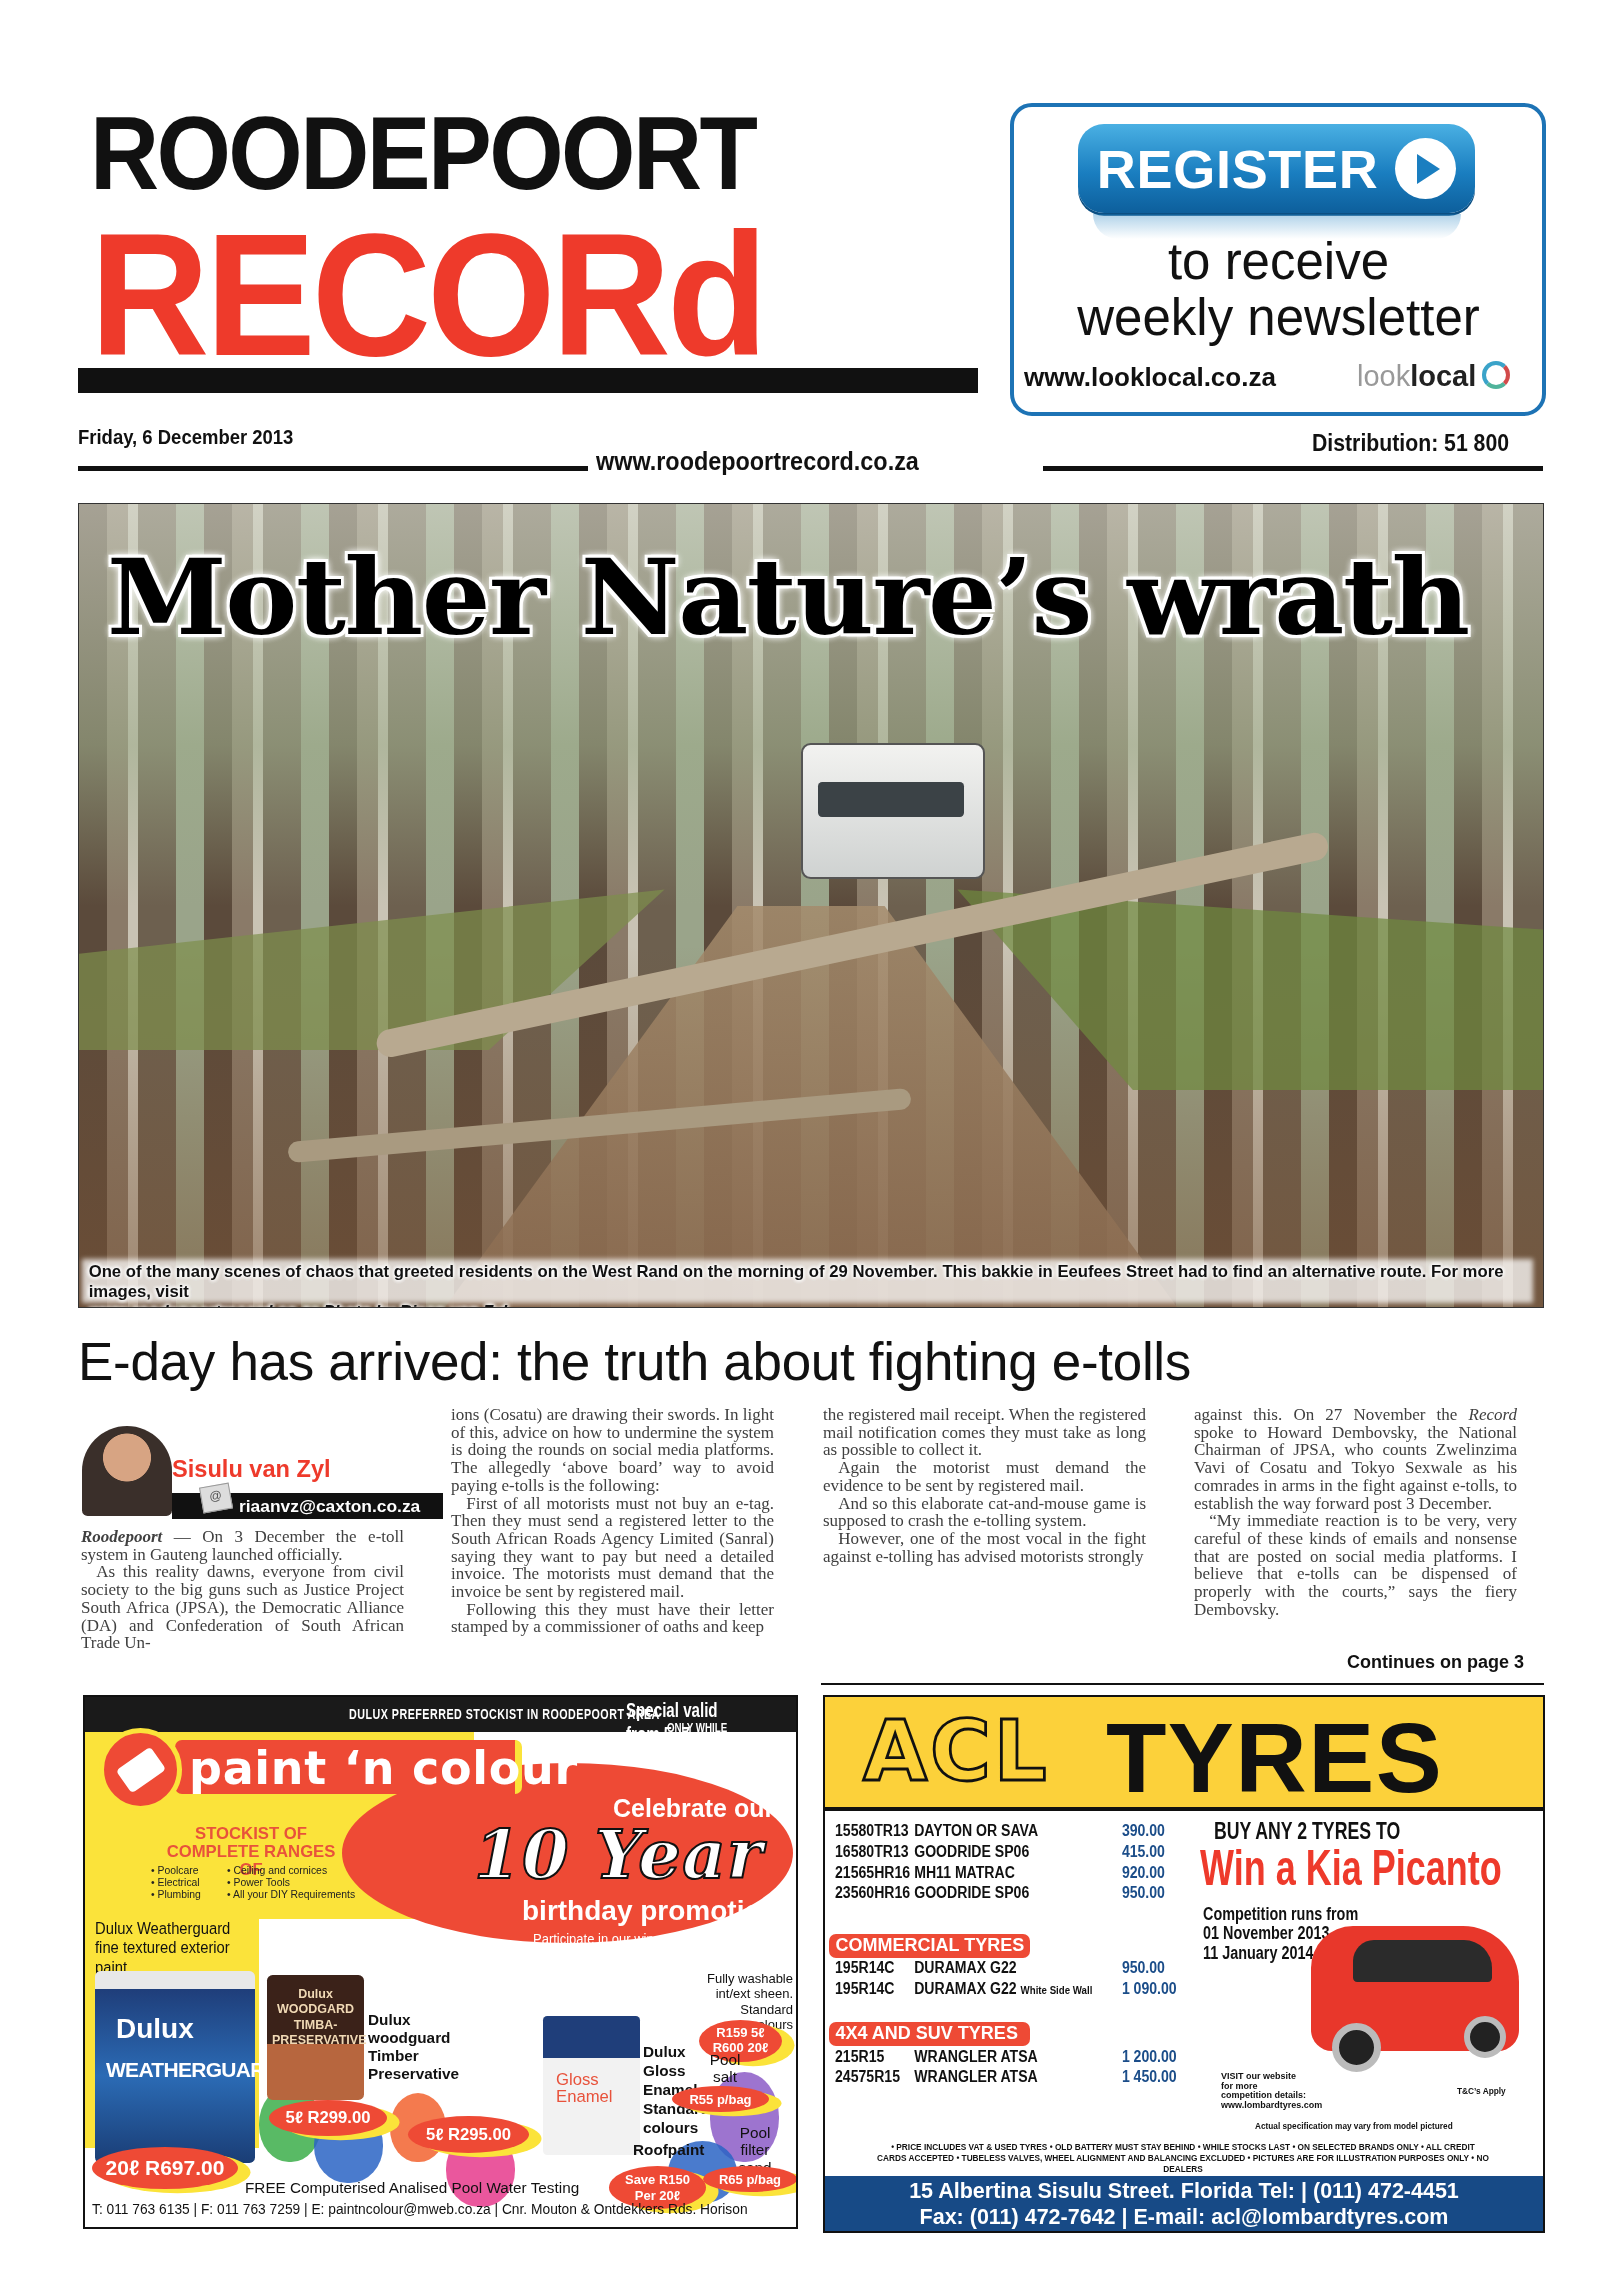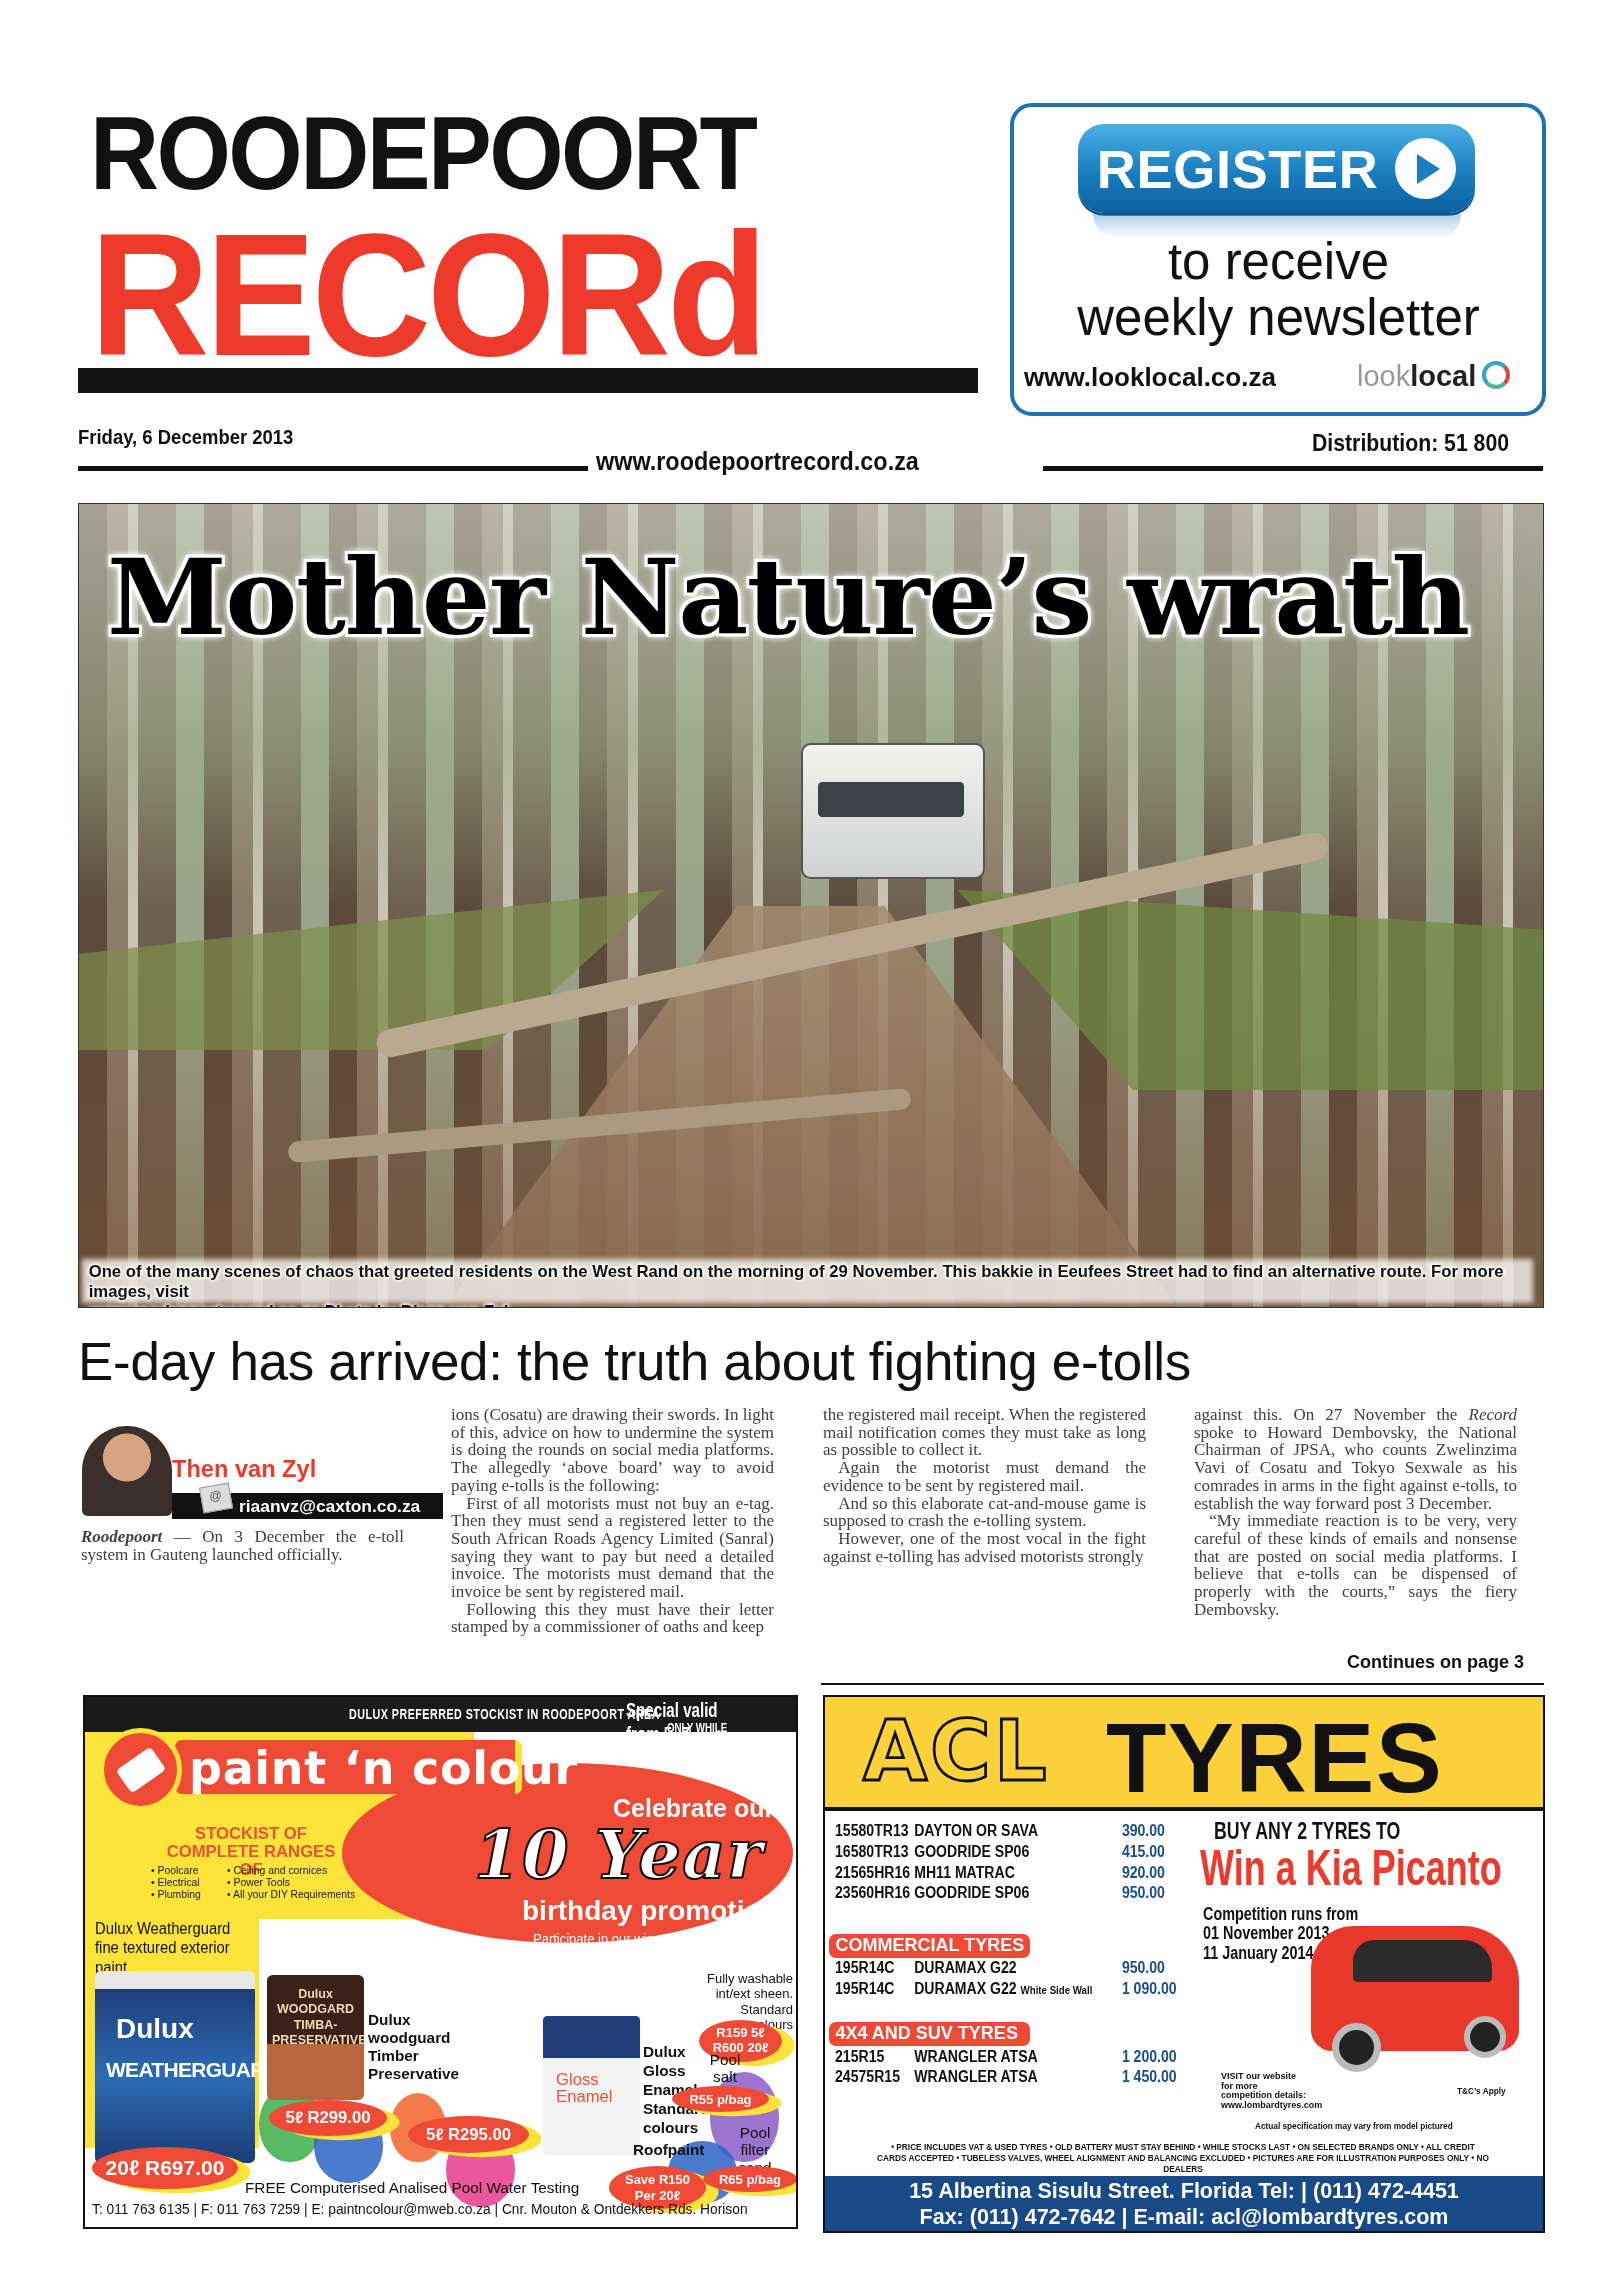--- a/index.html
+++ b/index.html
@@ -175,27 +175,28 @@
   <div class="abs caption-box"></div>
   <div class="abs caption">
     <span>One of the many scenes of chaos that greeted residents on the West Rand on the morning of 29 November. This bakkie in Eeufees Street had to find an alternative route. For more images, visit</span><br>
     <i>www.roodepoortrecord.co.za</i>
     <i>Photo by Riaan van Zyl.</i>
   </div>
 </div>
 
 <div class="abs art-head">E-day has arrived: the truth about fighting e-tolls</div>
 <div class="abs byline-photo"></div>
-<div class="abs byline-name">Then van Zyl</div>
+<div class="abs byline-name">Sisulu van Zyl</div>
 <div class="abs byline-bar"></div>
 <div class="abs byline-mail-icon">@</div>
 <div class="abs byline-email">riaanvz@caxton.co.za</div>
 
 <div class="col col1">
   <p class="noindent"><b><i>Roodepoort</i></b> <span>— On 3 December the e-toll system in Gauteng launched officially.</span></p>
+  <p>As this reality dawns, everyone from civil society to the big guns such as Justice Project South Africa (JPSA), the Democratic Alliance (DA) and Confederation of South African Trade Un-</p>
 </div>
 <div class="col col2">
   <p class="noindent">ions (Cosatu) are drawing their swords. In light of this, advice on how to undermine the system is doing the rounds on social media platforms. The allegedly ‘above board’ way to avoid paying e-tolls is the following:</p>
   <p>First of all motorists must not buy an e-tag. Then they must send a registered letter to the South African Roads Agency Limited (Sanral) saying they want to pay but need a detailed invoice. The motorists must demand that the invoice be sent by registered mail.</p>
   <p>Following this they must have their letter stamped by a commissioner of oaths and keep</p>
 </div>
 <div class="col col3">
   <p class="noindent">the registered mail receipt. When the registered mail notification comes they must take as long as possible to collect it.</p>
   <p>Again the motorist must demand the evidence to be sent by registered mail.</p>
   <p>And so this elaborate cat-and-mouse game is supposed to crash the e-tolling system.</p>

